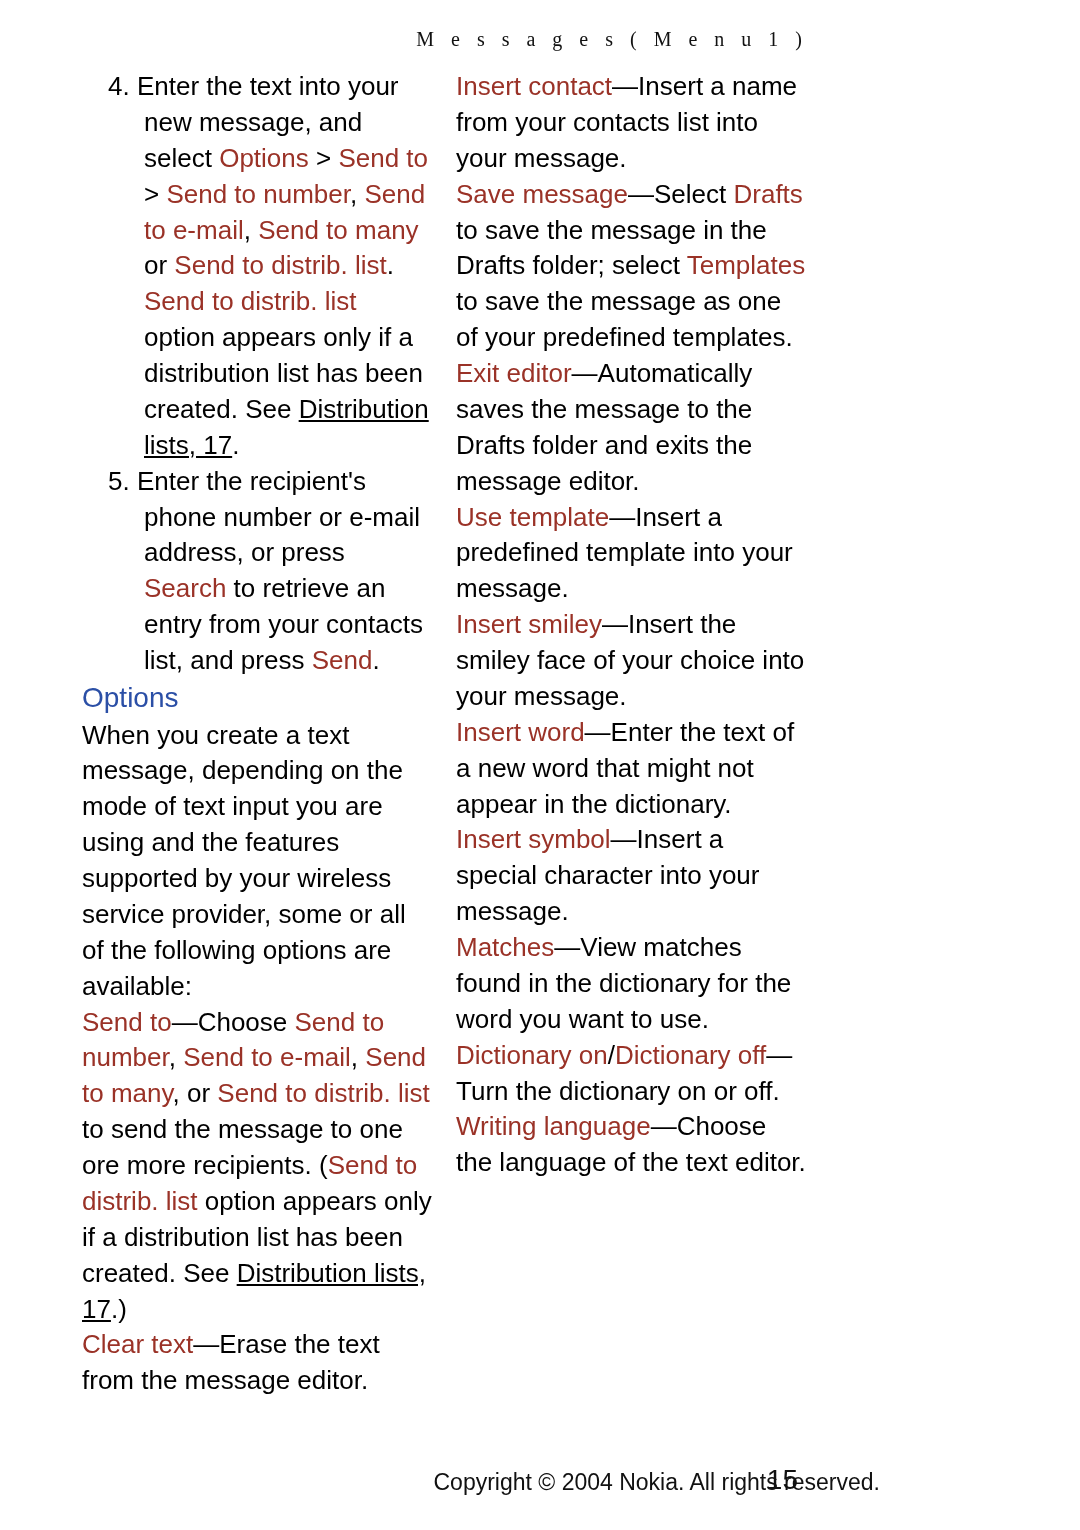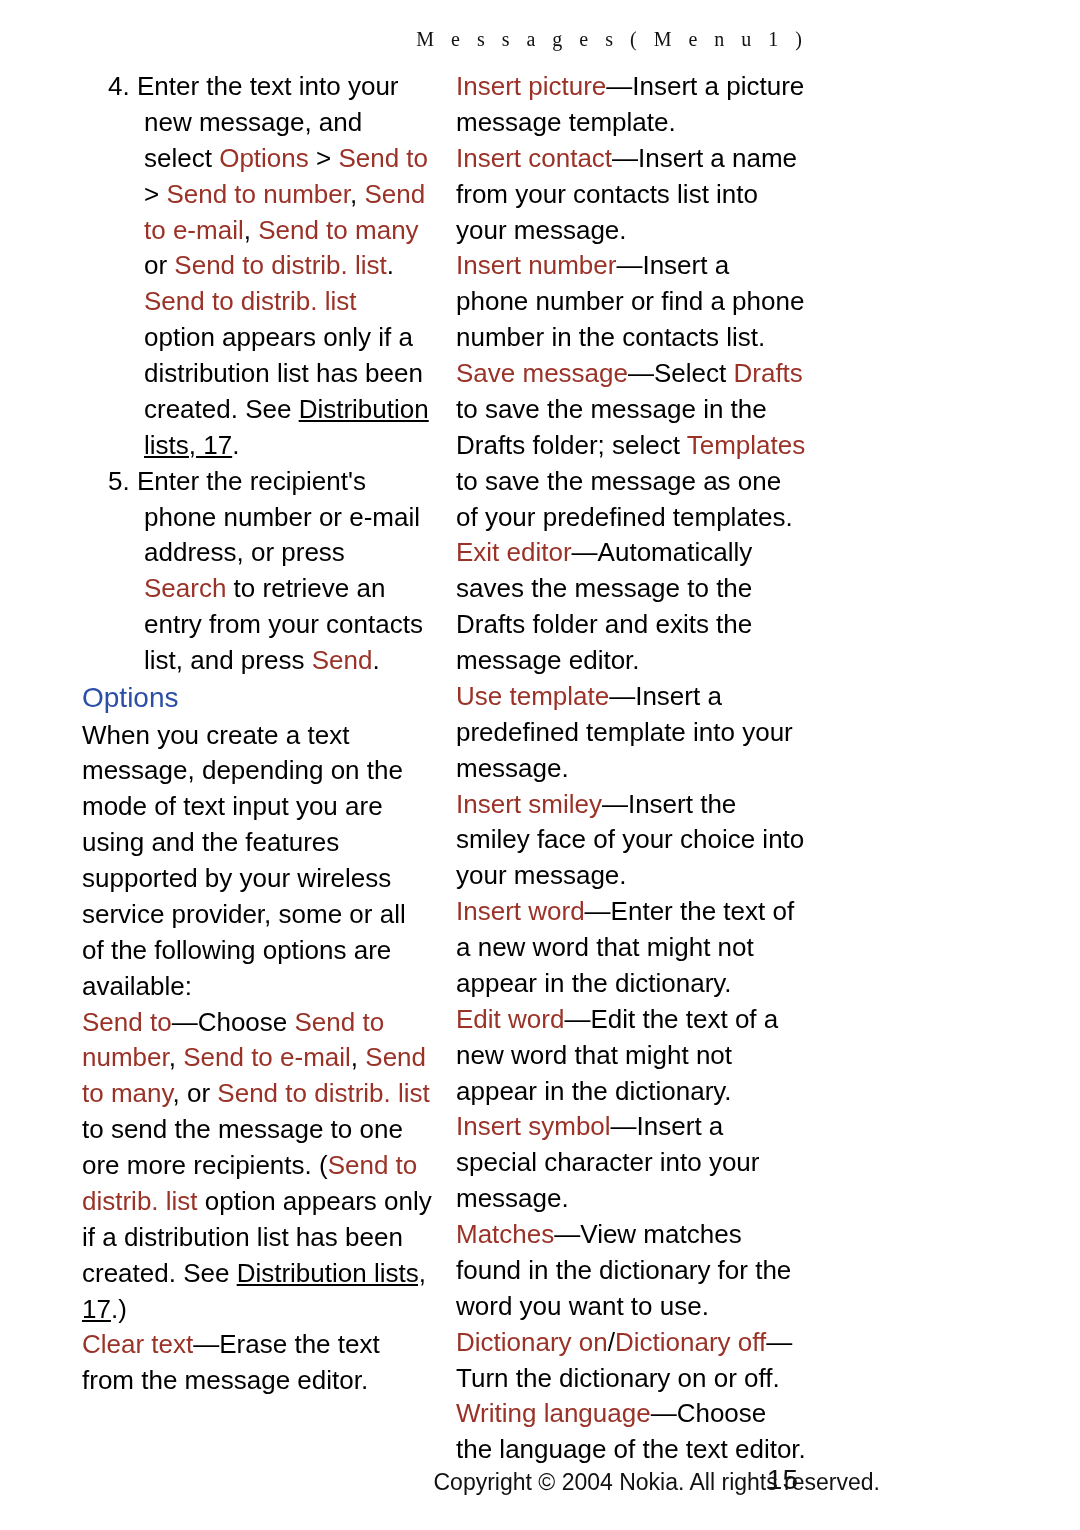--- a/index.html
+++ b/index.html
@@ -95,31 +95,25 @@
 
     <div class="para opt">
       <span class="red">Send to</span><span class="blk">—Choose </span><span class="red">Send to number</span><span class="blk">, </span><span class="red">Send to e-mail</span><span class="blk">, </span><span class="red">Send to many</span><span class="blk">, or </span><span class="red">Send to distrib. list</span><span class="blk"> to send the message to one ore more recipients. (</span><span class="red">Send to distrib. list</span><span class="blk"> option appears only if a distribution list has been created. See </span><span class="link">Distribution lists, 17</span><span class="blk">.)</span>
     </div>
 
 
     <div class="para opt colbreak">
       <span class="red">Clear text</span><span class="blk">—Erase the text from the message editor.</span>
     </div>
 
-    <div class="para" style="margin-top:0">
-      <span class="red">Insert picture</span><span class="blk">—Insert a picture message template.</span>
-    </div>
 
     <div class="para opt">
       <span class="red">Insert contact</span><span class="blk">—Insert a name from your contacts list into your message.</span>
     </div>
 
-    <div class="para opt">
-      <span class="red">Insert number</span><span class="blk">—Insert a phone number or find a phone number in the contacts list.</span>
-    </div>
 
     <div class="para opt">
       <span class="red">Save message</span><span class="blk">—Select </span><span class="red">Drafts</span><span class="blk"> to save the message in the Drafts folder; select </span><span class="red">Templates</span><span class="blk"> to save the message as one of your predefined templates.</span>
     </div>
 
     <div class="para opt">
       <span class="red">Exit editor</span><span class="blk">—Automatically saves the message to the Drafts folder and exits the message editor.</span>
     </div>
 
     <div class="para opt">
@@ -127,23 +121,20 @@
     </div>
 
     <div class="para opt">
       <span class="red">Insert smiley</span><span class="blk">—Insert the smiley face of your choice into your message.</span>
     </div>
 
     <div class="para opt">
       <span class="red">Insert word</span><span class="blk">—Enter the text of a new word that might not appear in the dictionary.</span>
     </div>
 
-    <div class="para opt">
-      <span class="red">Edit word</span><span class="blk">—Edit the text of a new word that might not appear in the dictionary.</span>
-    </div>
 
     <div class="para opt">
       <span class="red">Insert symbol</span><span class="blk">—Insert a special character into your message.</span>
     </div>
 
     <div class="para opt">
       <span class="red">Matches</span><span class="blk">—View matches found in the dictionary for the word you want to use.</span>
     </div>
 
     <div class="para opt">

